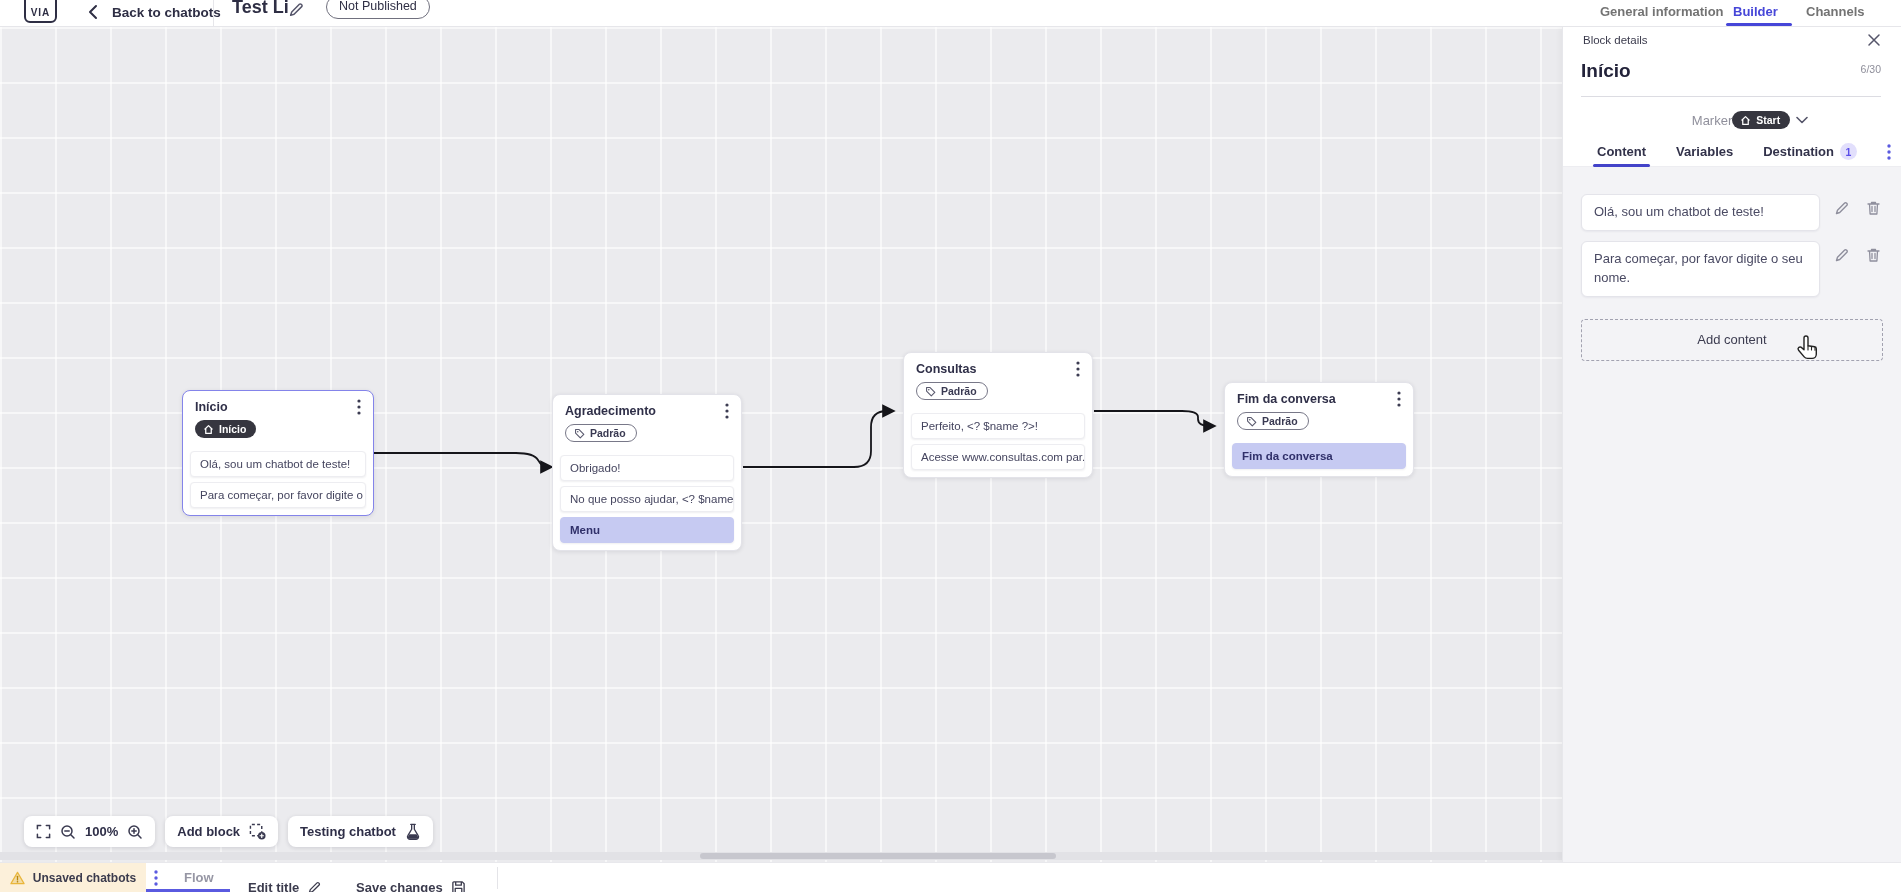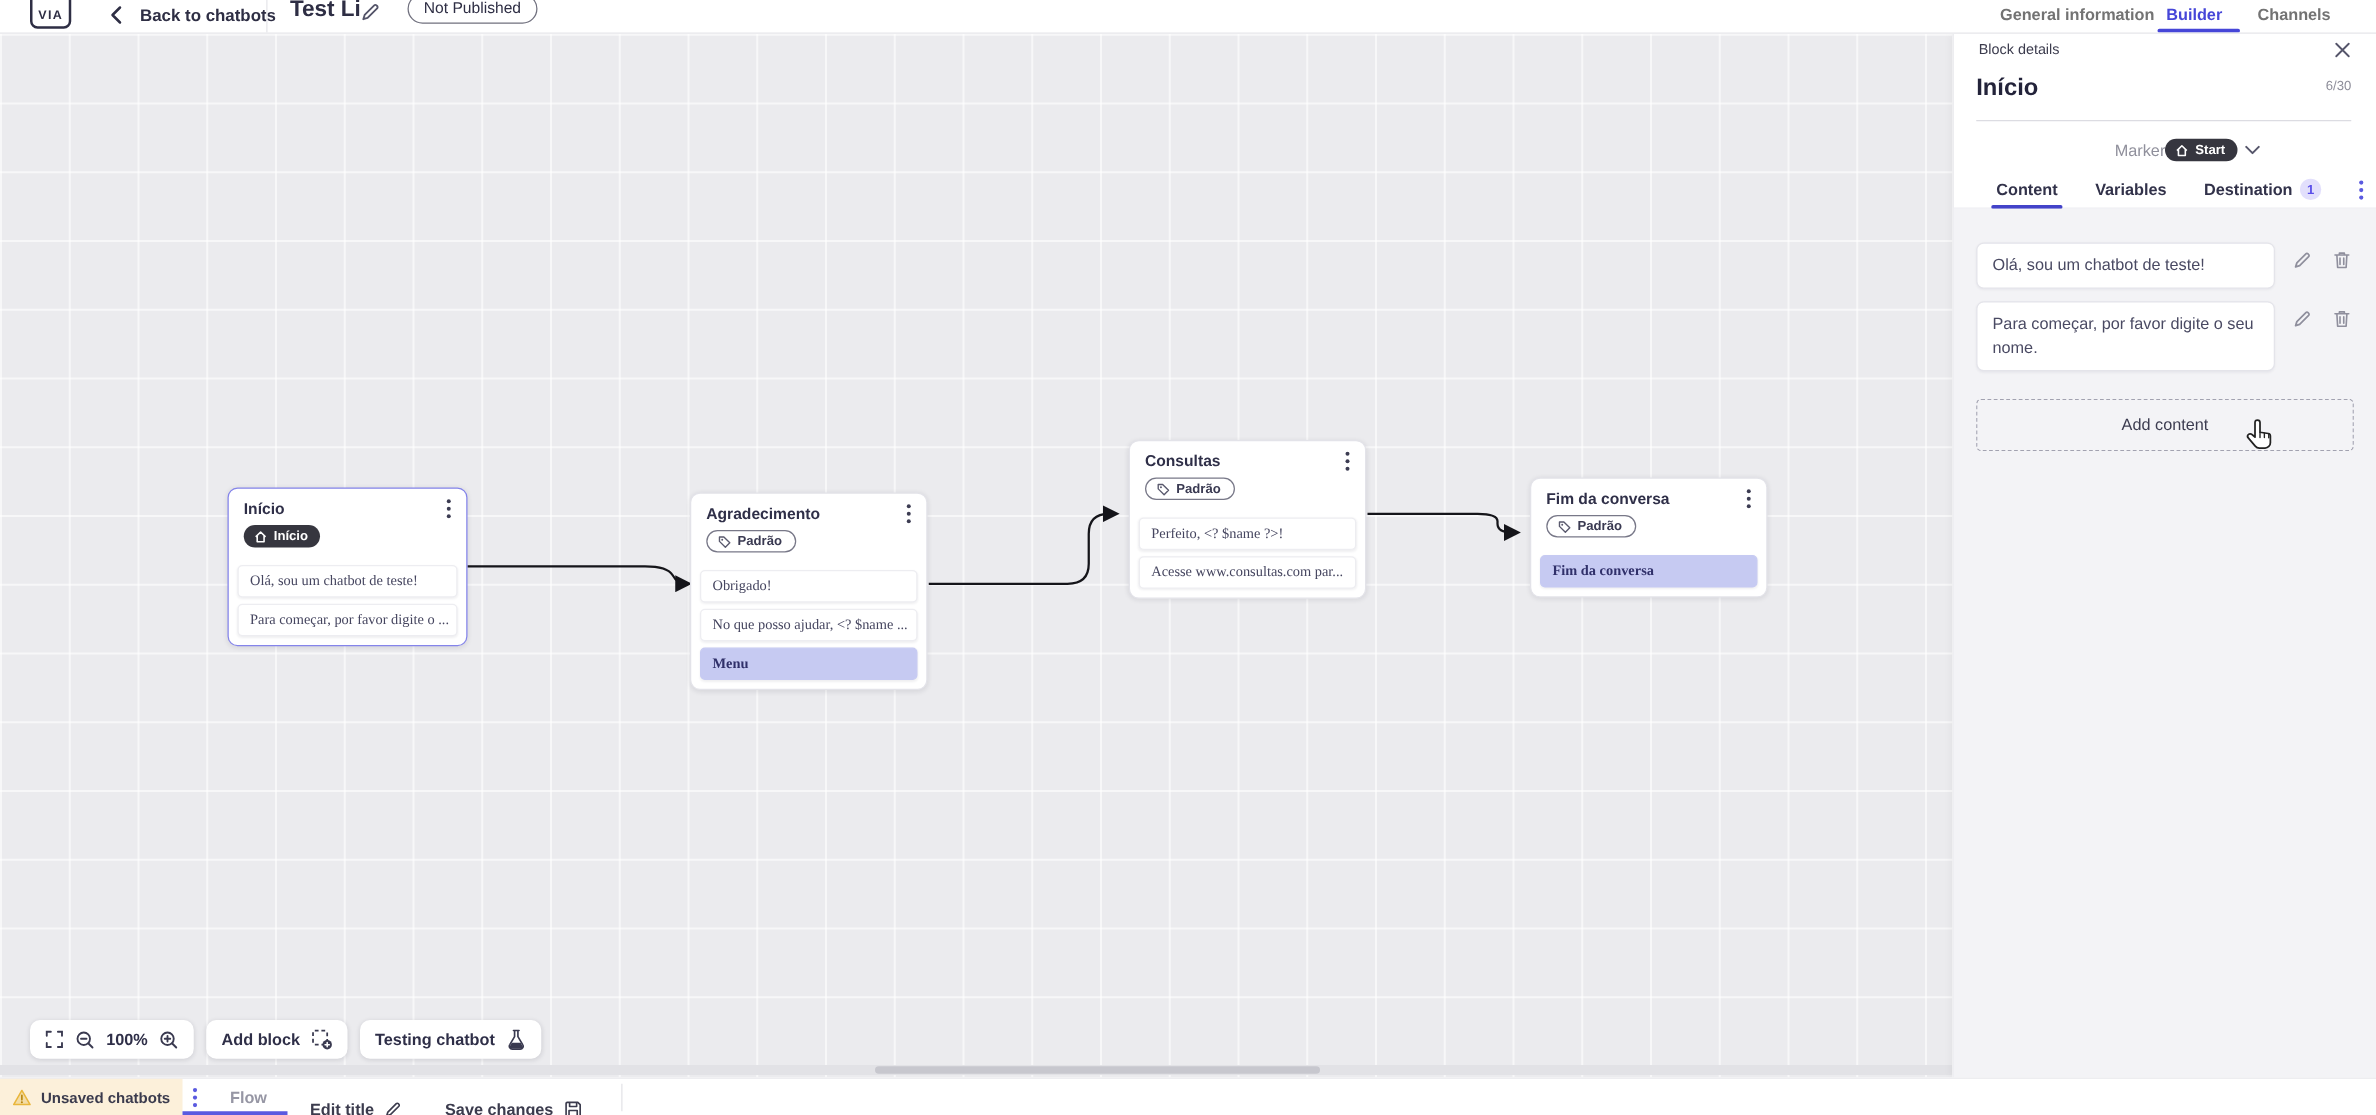--- a/index.html
+++ b/index.html
@@ -40,21 +40,21 @@
   .node-title { font-size:12.5px; font-weight:700; color:#2f2f48; }
   .node-dots { color:#3c3c52; display:flex; }
   .badge-row { padding:3px 12px 7px; }
   .pill-dark { display:inline-flex; align-items:center; gap:5px; background:#36363f; color:#fff;
                border-radius:11px; padding:3px 10px 3px 8px; font-size:10.5px; font-weight:700; }
   .pill-tag { display:inline-flex; align-items:center; gap:5px; background:#fff; color:#3a3a52;
               border:1px solid #787888; border-radius:11px; padding:2px 10px 2px 8px; font-size:10.5px; font-weight:600;text-align:center; }
   .node-rows { padding:0 7px 7px; }
   .node-row { margin-top:5px; background:#fff; border:1px solid #ededf1; border-radius:4px;
               box-shadow:0 1px 2px rgba(25,25,50,.07); padding:6px 9px; font-size:11.5px; color:#45455f;
-              white-space:nowrap; overflow:hidden;font-family:Liberation Serif, serif; }
+              white-space:nowrap; overflow:hidden; }
   .node-row.action { background:#c6caf2; border-color:#c6caf2; color:#30306a; font-weight:700; }
   .n1 { left:182px; top:363px; width:192px; }
   .n2 { left:552px; top:367px; width:190px; }
   .n3 { left:903px; top:325px; width:190px; }
   .n4 { left:1224px; top:355px; width:190px; }
 
   
   .ctrl-bar { position:absolute; left:24px; top:789px; display:flex; gap:10px; }
   .ctrl-box { background:#fff; border-radius:8px; box-shadow:0 1px 4px rgba(25,25,50,.14);
               height:31px; display:flex; align-items:center; gap:9px; padding:0 12px;

